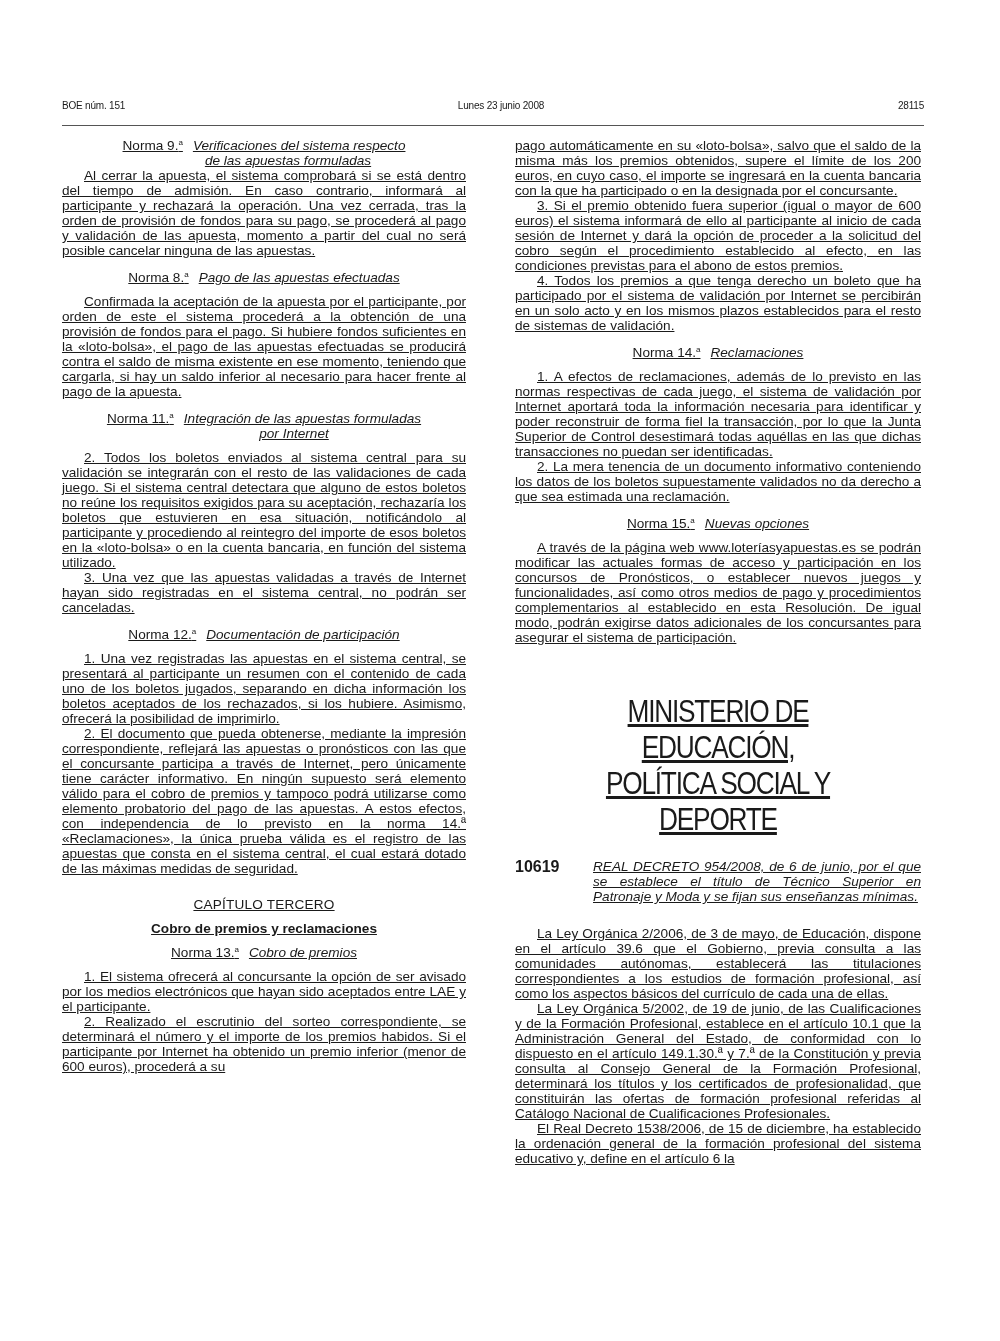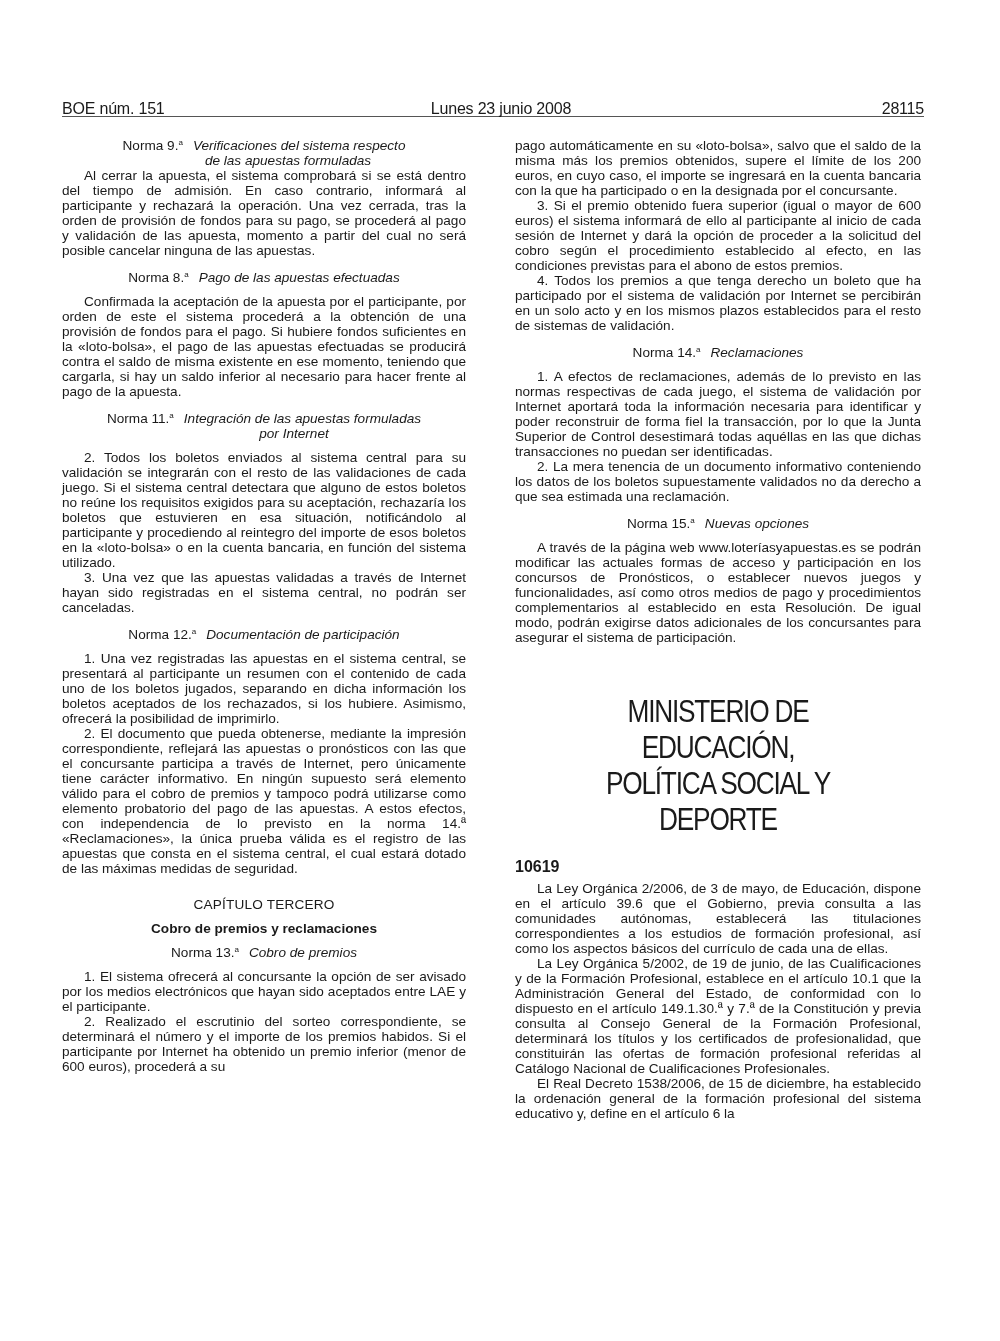--- a/index.html
+++ b/index.html
@@ -1,24 +1,24 @@
 <!DOCTYPE html>
 <html><head>
 <meta charset="utf-8">
 <style>
   html, body { margin: 0; padding: 0; background: #ffffff; }
   body { width: 1000px; height: 1341px; position: relative; overflow: hidden; color: #1a1a1a;
          font-family: "Liberation Sans", "DejaVu Sans", sans-serif; }
   .header { position: absolute; left: 62px; top: 100px; width: 862px; height: 16px;
-            font-size: 16px; border-bottom: 1px solid #555; padding-bottom: 0;
+            font-size: 10px; border-bottom: 1px solid #555; padding-bottom: 9px;
             font-family: "Liberation Sans", sans-serif; letter-spacing: -0.2px; }
   .header .l { position: absolute; left: 0; top: 0; }
   .header .c { position: absolute; left: 16px; right: 0; top: 0; text-align: center; }
   .header .r { position: absolute; right: 0; top: 0; }
-  .col { position: absolute; top: 138px; font-size: 13.6px; line-height: 15px; }
+  .col { position: absolute; top: 138px; font-size: 13.6px; line-height: 15px; text-decoration: underline; }
   .col.left { left: 62px; width: 404px; }
   .col.right { left: 515px; width: 406px; }
   p { margin: 0; text-align: justify; text-indent: 22px; hyphens: manual; }
   .norma { text-align: center; margin: 0; line-height: 15px; }
   .norma .n { font-style: normal; }
   .norma .t { font-style: italic; margin-left: 10px; }
   sup { font-size: 8px; vertical-align: 5px; line-height: 0; }
   .gap-s { height: 9px; }
   .gap-m { height: 12px; }
   .cap { text-align: center; margin: 0; letter-spacing: 0.2px; }
@@ -107,19 +107,20 @@
 
   <div style="height:48px"></div>
   <div class="ministry">
     <div>MINISTERIO DE EDUCACIÓN,</div>
     <div>POLÍTICA SOCIAL Y DEPORTE</div>
   </div>
   <div style="height:22px"></div>
 
   <div class="decree">
     <span class="num">10619</span>
+    <div class="txt">REAL DECRETO 954/2008, de 6 de junio, por el que se establece el título de Técnico Superior en Patronaje y Moda y se fijan sus enseñanzas mínimas.</div>
   </div>
   <div style="height:22px"></div>
 
   <p>La Ley Orgánica 2/2006, de 3 de mayo, de Educación, dispone en el artículo 39.6 que el Gobierno, previa consulta a las comunidades autónomas, establecerá las titulaciones correspondientes a los estudios de formación profesional, así como los aspectos básicos del currículo de cada una de ellas.</p>
   <p>La Ley Orgánica 5/2002, de 19 de junio, de las Cualificaciones y de la Formación Profesional, establece en el artículo 10.1 que la Administración General del Estado, de conformidad con lo dispuesto en el artículo 149.1.30.ª y 7.ª de la Constitución y previa consulta al Consejo General de la Formación Profesional, determinará los títulos y los certificados de profesionalidad, que constituirán las ofertas de formación profesional referidas al Catálogo Nacional de Cualificaciones Profesionales.</p>
   <p>El Real Decreto 1538/2006, de 15 de diciembre, ha establecido la ordenación general de la formación profesional del sistema educativo y, define en el artículo 6 la</p>
 </div>
 
 </body></html>

